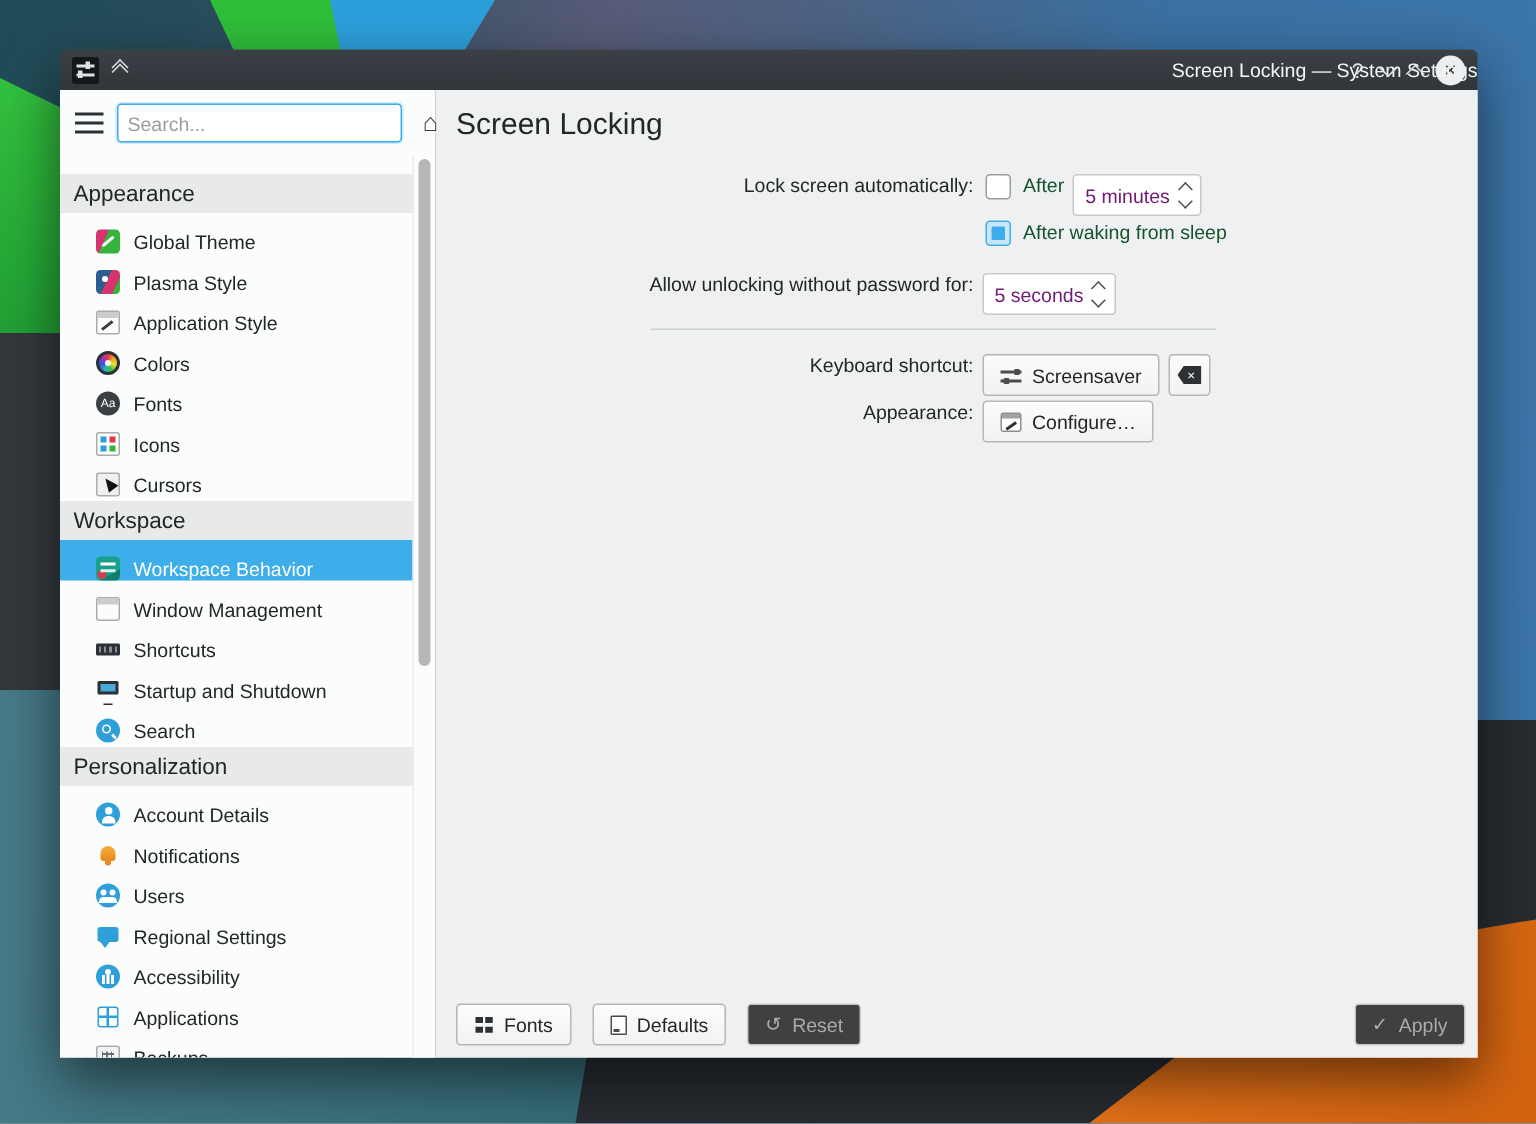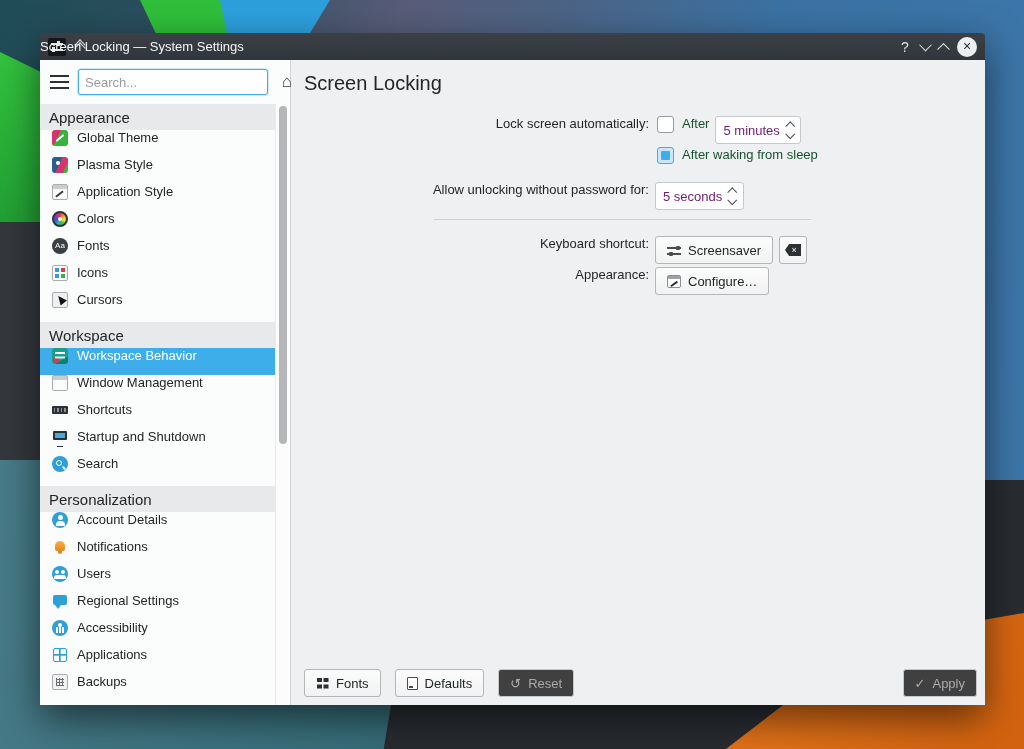--- a/index.html
+++ b/index.html
@@ -14,50 +14,50 @@
   #wpdarkleft{left:0;top:222px;width:46px;height:265px;background:#34383d}
   #wptealbl{left:0;top:460px;width:540px;height:289px;background:linear-gradient(100deg,#477b88,#2f6873);clip-path:polygon(0 0,12% 0,100% 60%,100% 100%,0 100%)}
   #wpdarkbottom{left:350px;top:480px;width:674px;height:269px;background:#282c31;clip-path:polygon(5% 100%,8% 55%,90% 0,100% 0,100% 60%,57% 100%)}
   #wporange{left:700px;top:560px;width:324px;height:189px;background:linear-gradient(120deg,#ea7a1e,#d2620f);clip-path:polygon(100% 28%,100% 100%,8% 100%,52% 42%)}
   
   #window{position:absolute;z-index:2;left:40px;top:33px;width:945px;height:672px;
           border-radius:4px 4px 0 0;box-shadow:0 14px 38px rgba(0,0,0,.55);display:flex;flex-direction:column}
   
   #titlebar{height:27px;flex:none;background:linear-gradient(#3a4045,#31363b);border-radius:4px 4px 0 0;
             display:flex;align-items:center;padding:0 8px;color:#eff0f1;position:relative}
-  #titlebar .tb-title{position:absolute;left:0;right:0;text-align:left;font-size:13px;color:#f4f5f6;pointer-events:none}
+  #titlebar .tb-title{position:absolute;left:0;right:0;text-align:right;font-size:13px;color:#f4f5f6;pointer-events:none}
   .app-ic{width:18px;height:18px;background:#15181b;border-radius:2px;position:relative;flex:none}
   .app-ic::before{content:'';position:absolute;left:3px;top:5.5px;width:12px;height:1.5px;background:#dfe2e4;box-shadow:0 6px 0 #dfe2e4}
   .app-ic::after{content:'';position:absolute;left:9px;top:3.5px;width:3px;height:4.5px;background:#dfe2e4;box-shadow:-5px 6px 0 #dfe2e4}
   .shade{margin-left:10px;display:flex;flex-direction:column;align-items:center}
   .shade i{width:7px;height:7px;border-left:1.6px solid #dfe2e4;border-top:1.6px solid #dfe2e4;transform:rotate(45deg);margin:-2.2px 0;display:block}
   .tb-right{margin-left:auto;display:flex;align-items:center;gap:9px}
   .tb-help{font-size:14px;color:#dfe2e4;width:14px;text-align:center}
   .tb-help::after{content:'?'}
   .tchev{width:8px;height:8px;border-right:1.6px solid #dfe2e4;border-bottom:1.6px solid #dfe2e4;display:block}
   .tchev.dn{transform:rotate(45deg) translate(-1px,-1px)}
   .tchev.up{transform:rotate(-135deg) translate(-2px,-2px)}
   .tb-close{width:20px;height:20px;border-radius:50%;background:#eceeef;color:#2d3136;display:flex;align-items:center;justify-content:center;font-size:14px}
   .tb-close::after{content:'×';margin-top:-1px}
   
   #wbody{flex:1;display:flex;min-height:0;background:#eff0f1}
   
   #sidebar{width:250px;flex:none;background:#fbfcfc;border-right:1px solid #d1d3d4;position:relative;display:flex;flex-direction:column}
-  #searchrow{height:44px;flex:none;display:flex;align-items:center;padding:0 8px 0 10px;gap:9px}
+  #searchrow{height:44px;flex:none;display:flex;align-items:center;padding:0 8px 12px 10px;gap:9px}
   .hamb{width:19px;height:14px;position:relative;flex:none}
   .hamb::before{content:'';position:absolute;left:0;top:0;width:19px;height:2px;background:#2d3136;box-shadow:0 6px 0 #2d3136,0 12px 0 #2d3136}
   #searchinput{flex:1;height:24px;border:1px solid #3daee9;border-radius:3px;background:#fff;outline:none;
                font:13px "Liberation Sans","DejaVu Sans",sans-serif;color:#232627;padding:0 6px;box-shadow:0 0 0 1px rgba(61,174,233,.25)}
   #searchinput::placeholder{color:#9a9c9e}
   .home-ic{width:20px;text-align:center;font-size:17px;color:#3a3e41;flex:none}
   .home-ic::after{content:'⌂'}
   #slist{flex:1;overflow:hidden;position:relative;padding-right:14px}
   .shead{height:26px;display:flex;align-items:center;padding-left:9px;background:#e7e9ea;font-size:15px;color:#232627;margin-top:3px}
   .shead:first-child{margin-top:0}
-  .sitem{display:flex;align-items:flex-start;gap:9px;height:27px;padding-left:12px;font-size:13px;color:#232627;cursor:default}
+  .sitem{display:flex;align-items:flex-end;gap:9px;height:27px;padding-left:24px;font-size:13px;color:#232627;cursor:default}
   .sitem.selected{background:#3daee9;color:#fff}
   #sscroll{position:absolute;right:0;top:44px;bottom:0;width:14px;background:#fcfcfd;border-left:1px solid #e8eaeb}
   #sscroll .thumb{position:absolute;left:3px;top:2px;width:8px;height:338px;background:#b4b6b8;border-radius:4px}
   
   .ic{width:16px;height:16px;border-radius:3px;position:relative;flex:none;display:block;box-sizing:border-box}
   .ic::before,.ic::after{content:'';position:absolute;box-sizing:border-box}
   .ic-global{background:linear-gradient(115deg,#d4356f 0 38%,#35b33a 38%)}
   .ic-global::after{left:3px;top:6.5px;width:10px;height:2px;background:#fff;transform:rotate(-40deg);border-radius:1px}
   .ic-plasma{background:linear-gradient(115deg,#2c5d8f 0 45%,#d4356f 45% 78%,#35b33a 78%)}
   .ic-plasma::after{left:4px;top:4px;width:4px;height:4px;background:#fff;border-radius:50%}

